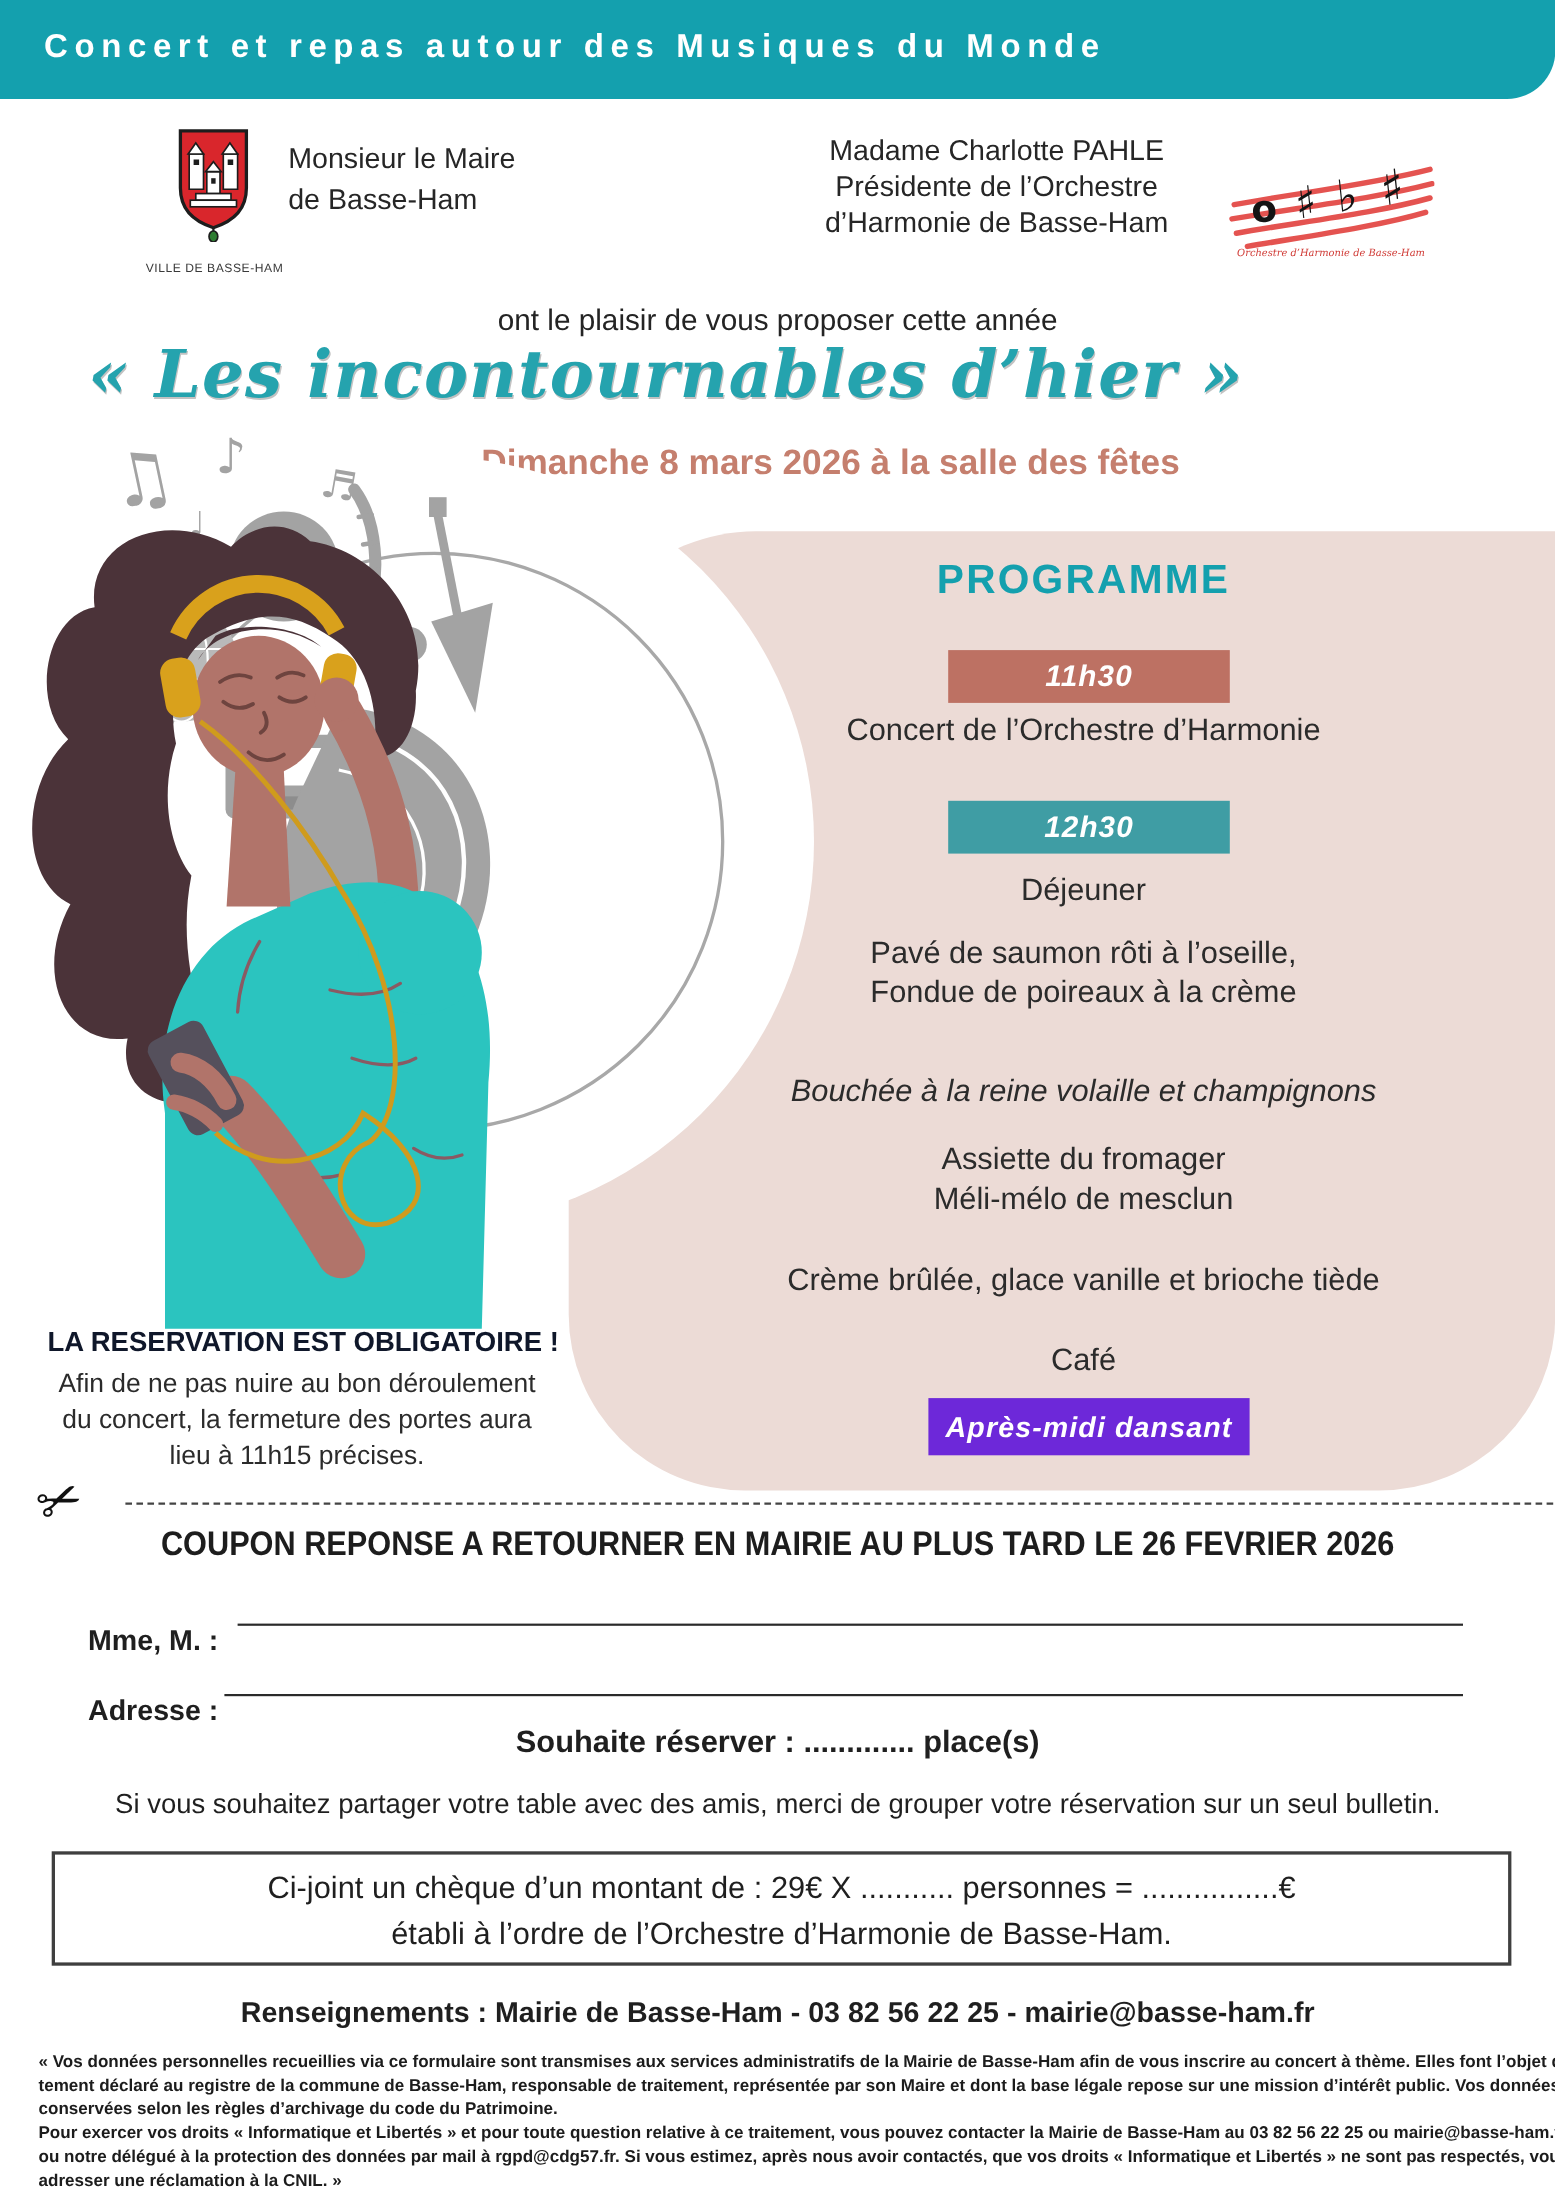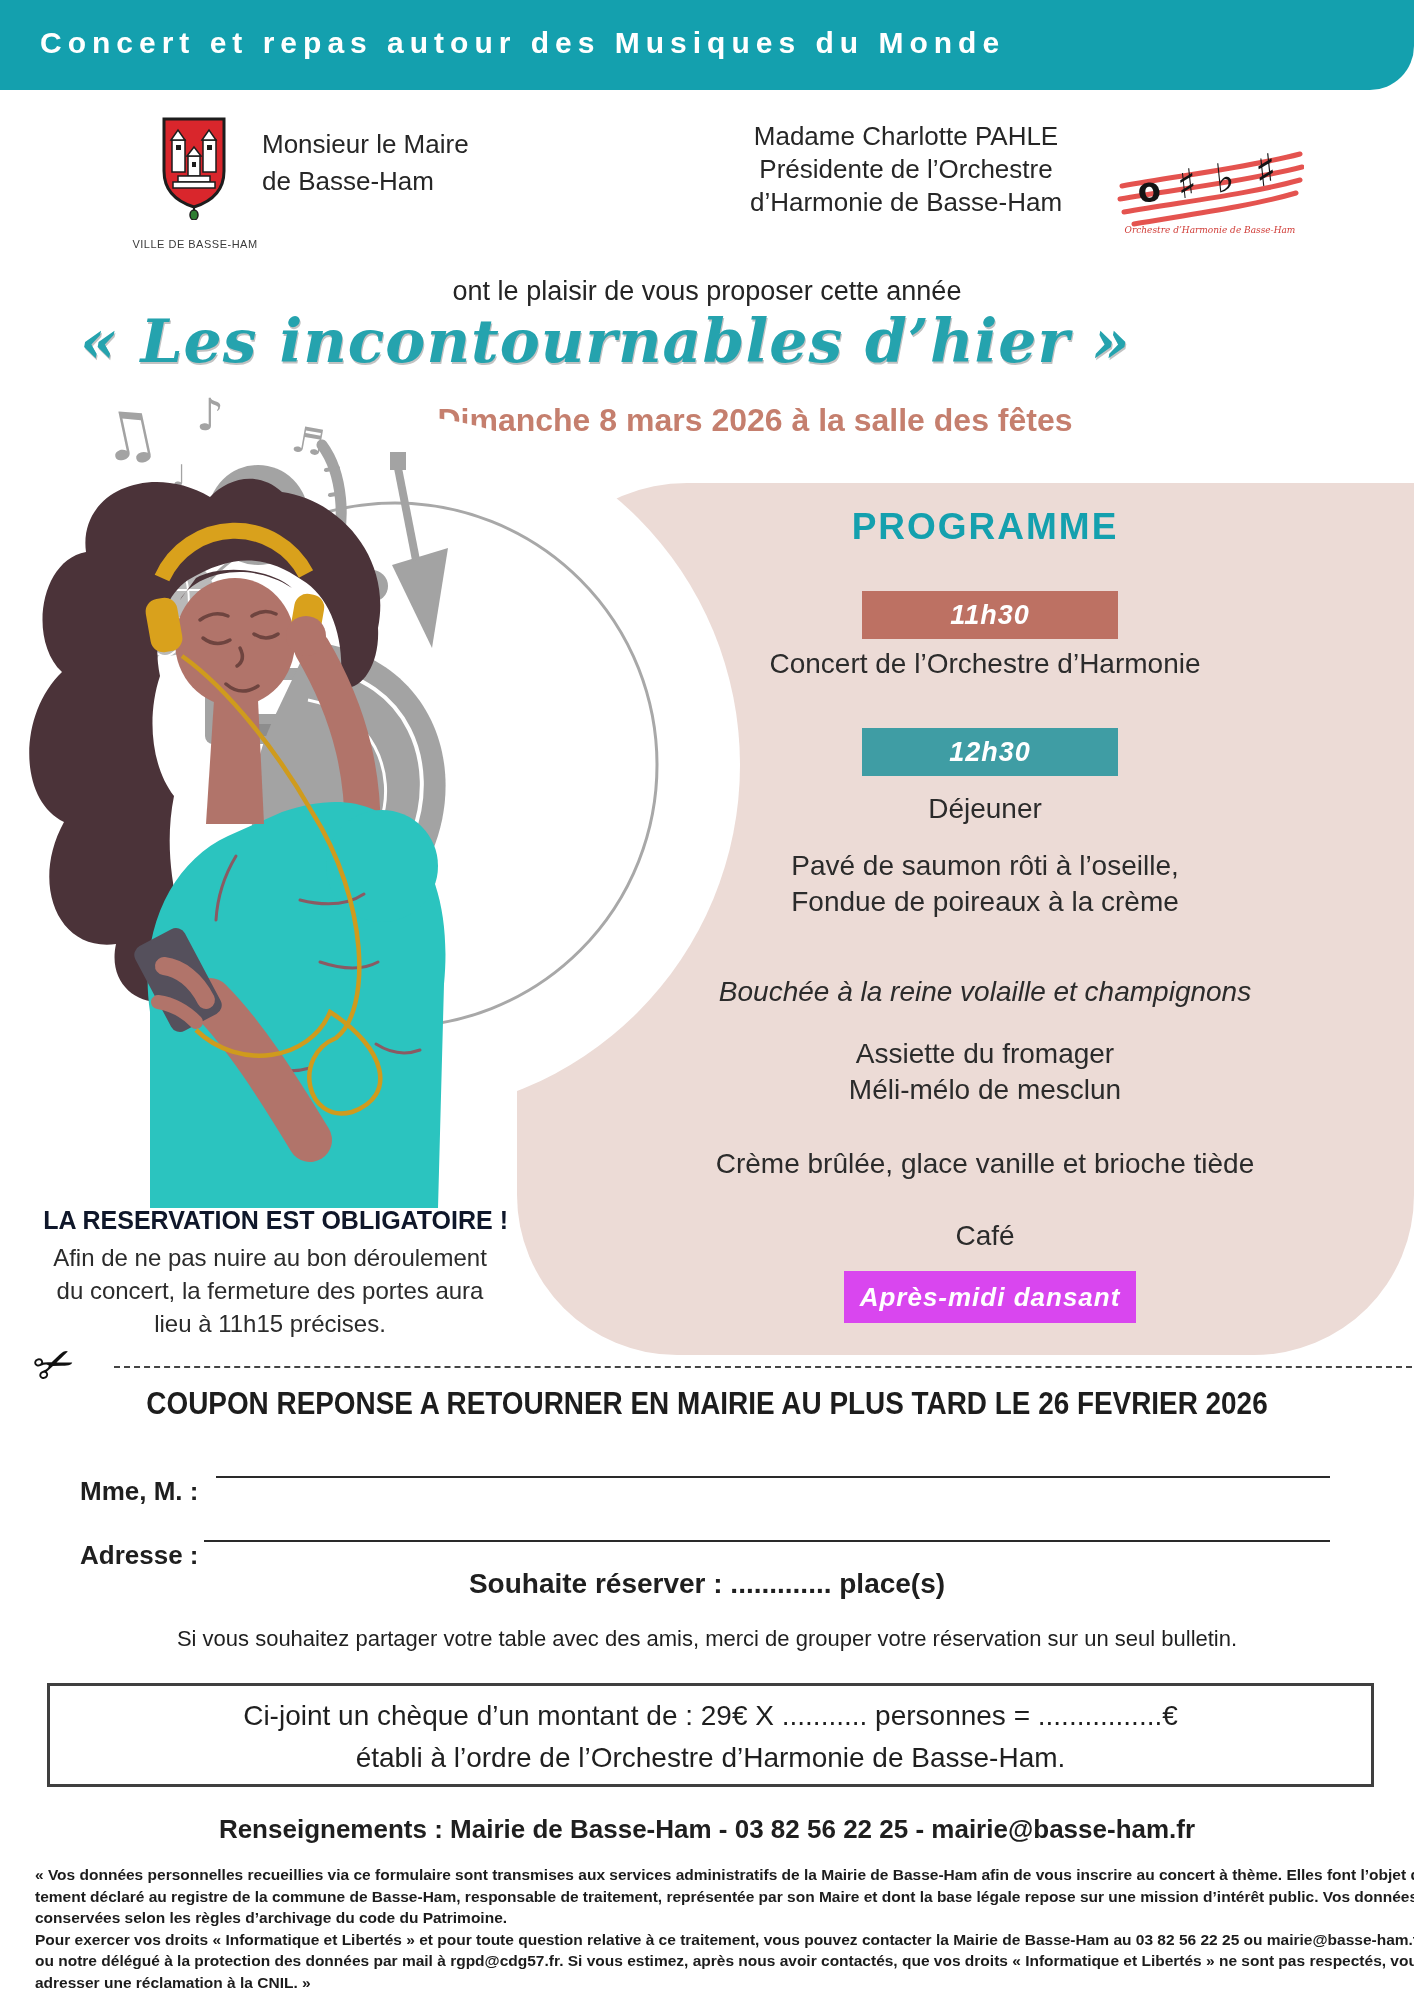--- a/index.html
+++ b/index.html
@@ -31,40 +31,40 @@
   
   .panel{left:517px;top:483px;width:897px;height:872px;background:#ecdbd6;
          border-radius:170px 0 160px 160px;}
   .bite{left:40px;top:415px;width:700px;height:700px;border-radius:50%;background:#ffffff;}
   .prog-heading{left:556px;top:506px;width:858px;text-align:center;font-size:37px;font-weight:bold;
                 color:#14a0ae;letter-spacing:2px;}
   .badge{color:#ffffff;font-size:27px;font-weight:bold;font-style:italic;text-align:center;
          letter-spacing:1px;}
   .badge-salmon{left:862px;top:591px;width:256px;height:48px;line-height:48px;background:#bd7163;}
   .badge-teal{left:862px;top:728px;width:256px;height:48px;line-height:48px;background:#3f9da4;}
-  .badge-dance{left:844px;top:1271px;width:292px;height:52px;line-height:52px;background:#d946ef;font-size:26px;}
+  .badge-dance{left:844px;top:1271px;width:292px;height:52px;line-height:52px;background:#6d28d9;font-size:26px;}
   .prog-line{left:556px;width:858px;text-align:center;font-size:28px;color:#2b2b2b;white-space:nowrap;}
 
   
   .resa-title{left:8px;top:1206px;width:500px;text-align:right;font-size:25px;font-weight:bold;color:#0f172a;}
   .resa-line{left:20px;width:500px;text-align:center;font-size:24px;color:#2b2b2b;}
 
   
   .scissors{left:34px;top:1336px;font-size:48px;color:#111;transform:rotate(-22deg);}
   .cutline{left:114px;top:1366px;width:1298px;border-top:2px dashed #444;height:0;}
   .coupon-title{left:0;top:1386px;width:1414px;text-align:center;}
   .coupon-title span{display:inline-block;font-size:31px;font-weight:bold;transform:scaleX(.9);
                      white-space:nowrap;color:#1d1d1d;}
   .field-label{font-size:26px;font-weight:600;color:#1f1f1f;margin-top:30px;}
   .name-label{left:80px;top:1446px;}
   .name-line{left:216px;top:1476px;width:1114px;border-top:2px solid #2a2a2a;height:0;}
   .addr-label{left:80px;top:1510px;}
   .addr-line{left:204px;top:1540px;width:1126px;border-top:2px solid #2a2a2a;height:0;}
   .seats-line{left:0;top:1568px;width:1414px;text-align:center;font-size:28px;font-weight:600;color:#1f1f1f;}
-  .share-note{left:0;top:1626px;width:1414px;text-align:center;font-size:22px;color:#1f1f1f;white-space:nowrap;}
+  .share-note{left:0;top:1626px;width:1414px;text-align:center;font-size:25px;color:#1f1f1f;white-space:nowrap;}
   .cheque-box{left:47px;top:1683px;width:1321px;height:98px;border:3px solid #3f3f3f;background:#ffffff;}
   .cheque-l1{left:47px;top:1700px;width:1327px;text-align:center;font-size:28px;color:#1f1f1f;white-space:nowrap;}
   .cheque-l2{left:47px;top:1742px;width:1327px;text-align:center;font-size:28px;color:#1f1f1f;white-space:nowrap;}
   .info-line{left:0;top:1814px;width:1414px;text-align:center;font-size:26px;font-weight:600;color:#1f1f1f;}
   .legal{left:35px;top:1864px;width:1360px;font-size:15.5px;line-height:21.5px;color:#1c1c1c;font-weight:600;}
   .legal div{white-space:nowrap;}
 </style>
 </head>
 <body>
 

